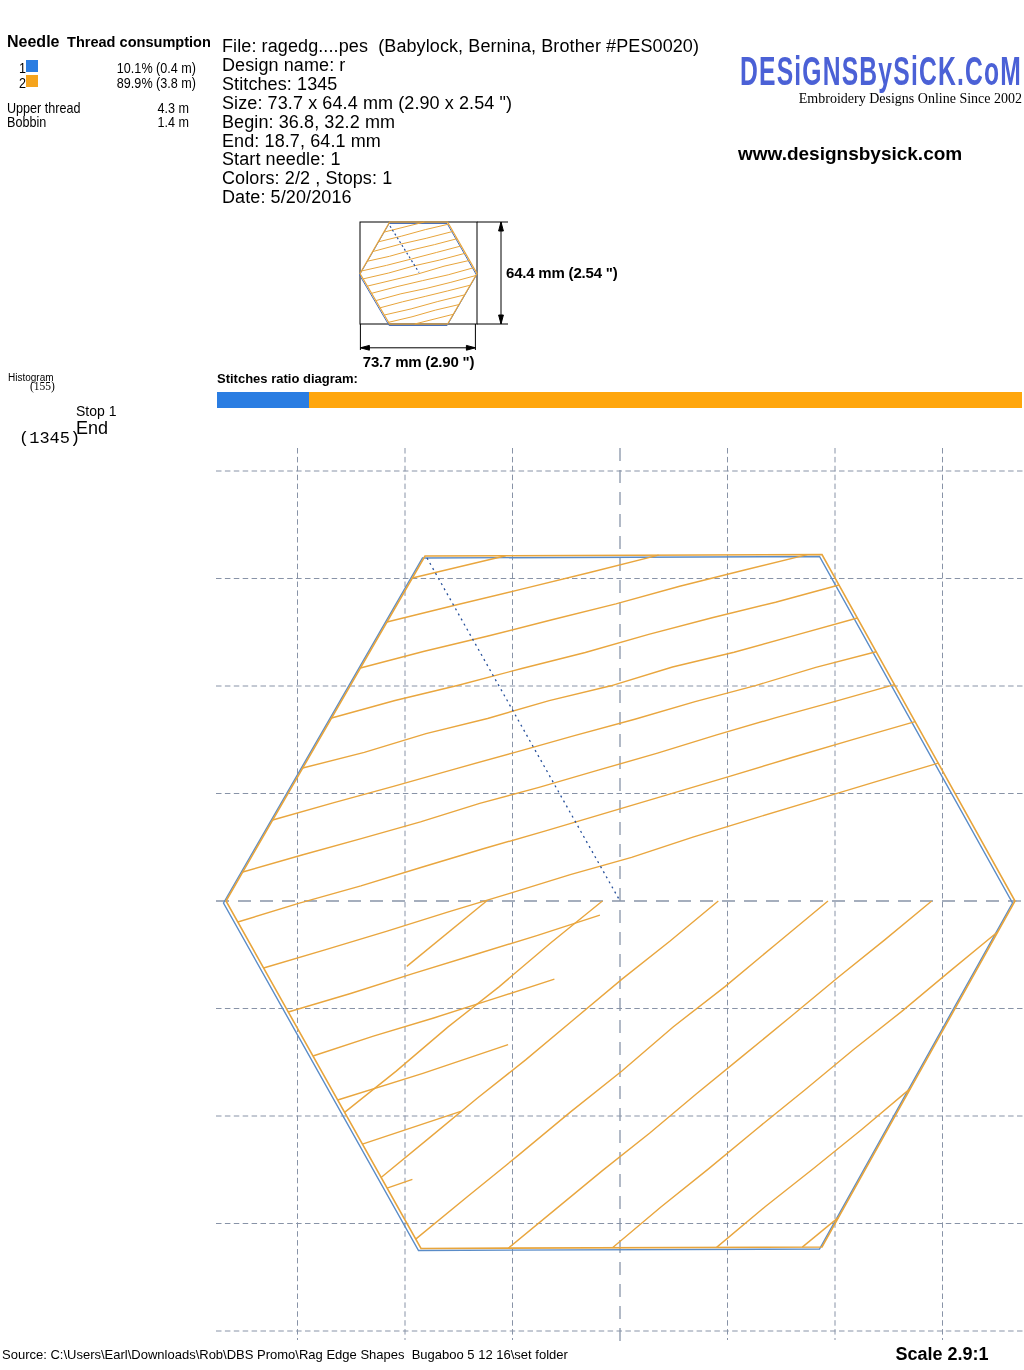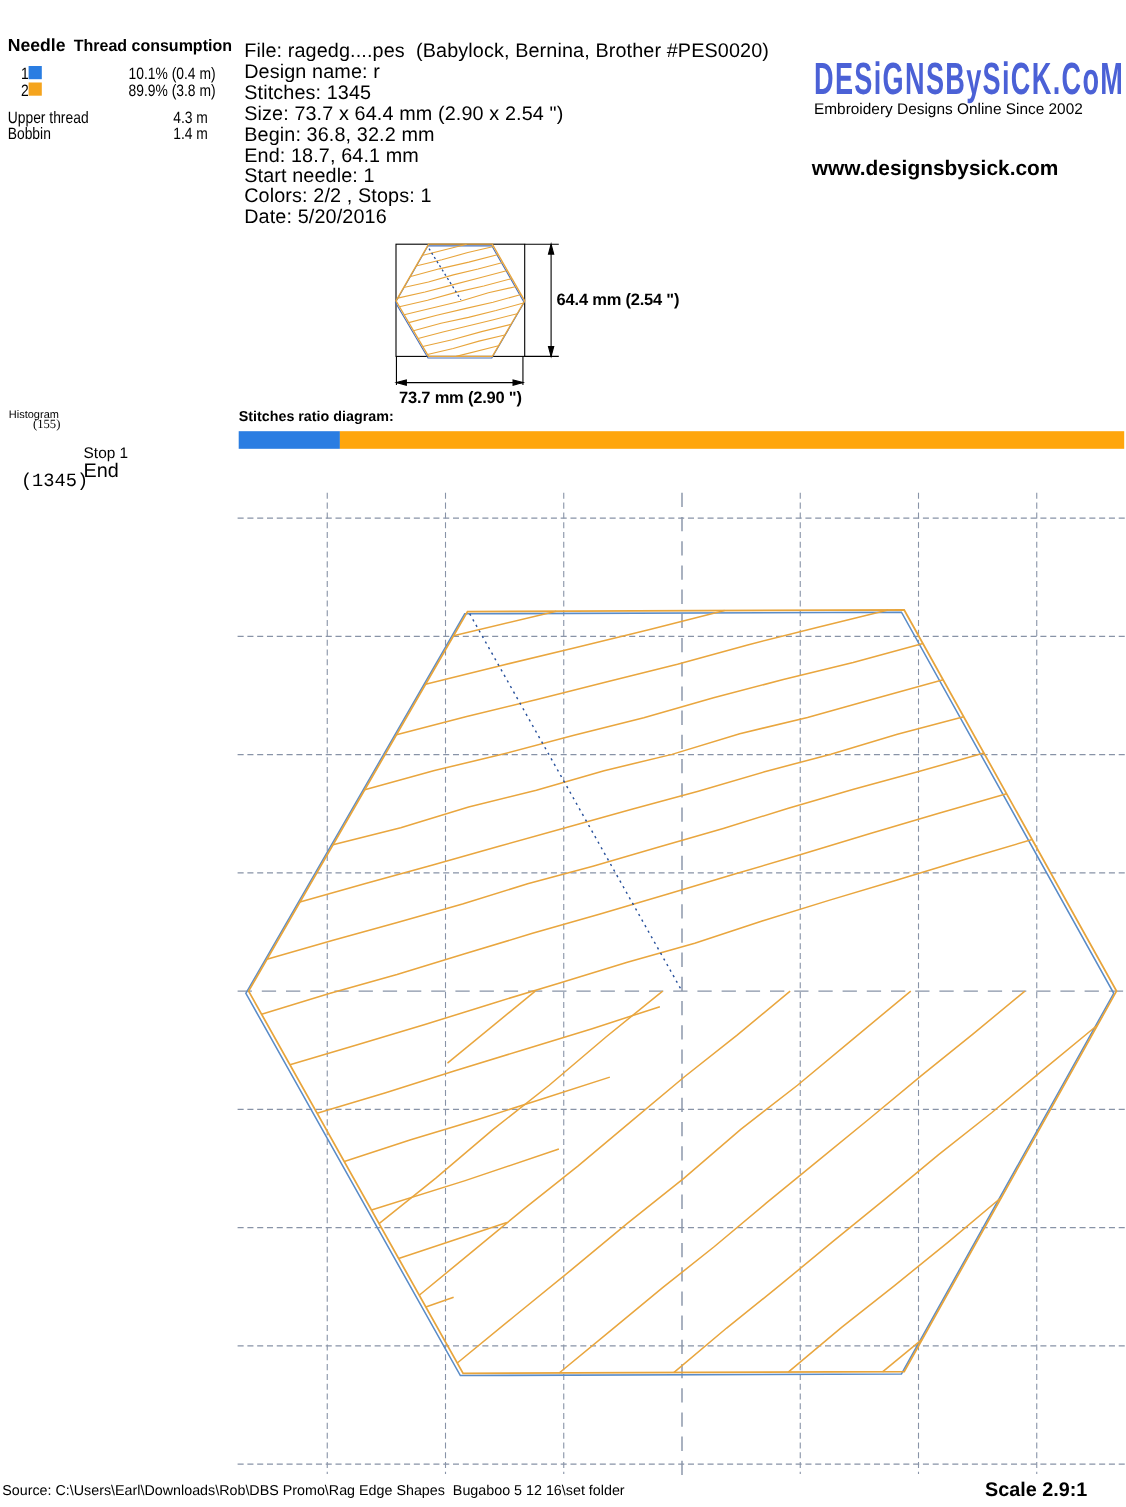--- a/index.html
+++ b/index.html
@@ -134,21 +134,21 @@
 End: 18.7, 64.1 mm<br>
 Start needle: 1<br>
 Colors: 2/2 , Stops: 1<br>
 Date: 5/20/2016
 </div>
 
 <svg class="abs" style="left:738px; top:48px;" width="286" height="52" viewBox="0 0 286 52">
   <text x="2" y="37" textLength="282" lengthAdjust="spacingAndGlyphs" fill="#4b61d6" font-family="Liberation Sans, sans-serif" font-size="41" font-weight="bold" letter-spacing="2">DESiGNSBySiCK.CoM</text>
 </svg>
 
-<div class="abs" style="left:740px; top:91px; width:282px; text-align:left; font-size:14px; white-space:nowrap;">Embroidery Designs Online Since 2002</div>
+<div class="abs" style="left:740px; top:91px; width:282px; text-align:right; font-size:14px; white-space:nowrap;font-family:Liberation Serif, serif;">Embroidery Designs Online Since 2002</div>
 
 <div class="abs" style="left:738px; top:143px; width:261px; text-align:left; font-size:19px; font-weight:bold;">www.designsbysick.com</div>
 
 <div class="abs" style="left:506px; top:264px; font-size:15px; font-weight:bold; letter-spacing:-0.2px; white-space:nowrap;">64.4 mm (2.54 ")</div>
 
 <div class="abs" style="left:360px; top:353px; width:117px; text-align:center; font-size:15px; font-weight:bold; letter-spacing:-0.2px; white-space:nowrap;">73.7 mm (2.90 ")</div>
 
 <div class="abs" style="left:8px; top:372px; font-size:10px;">Histogram</div>
 
 <div class="abs" style="left:30px; top:380px; font-size:11.5px; font-family:Liberation Serif, serif;">(155)</div>

